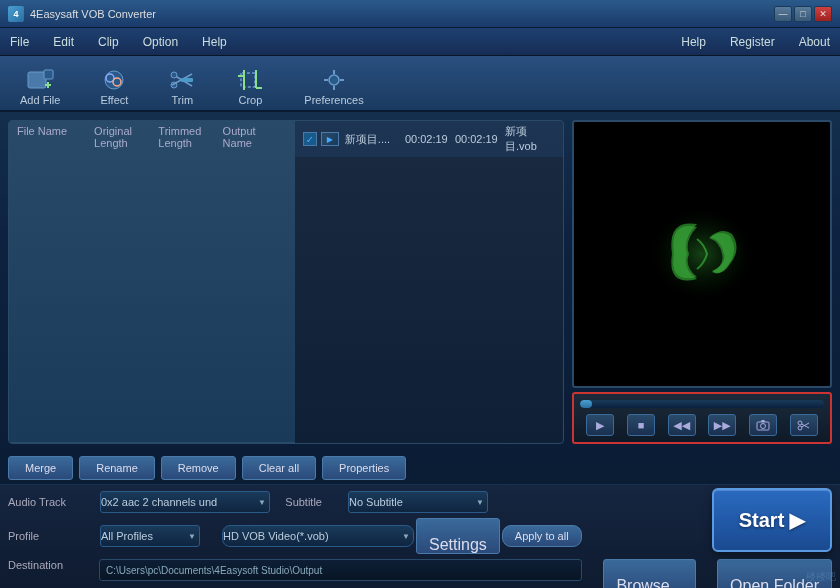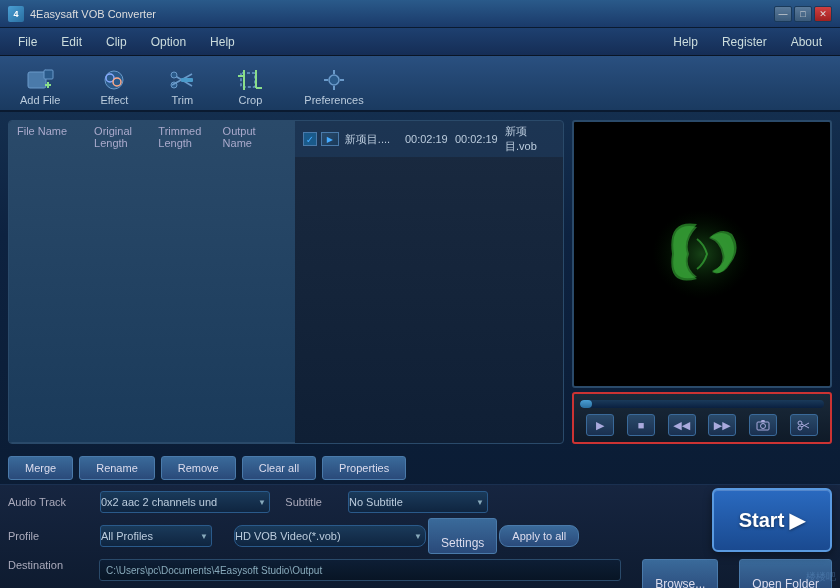--- a/index.html
+++ b/index.html
@@ -61,21 +61,21 @@
       cursor: pointer;
     }
     .title-btn.close { background: linear-gradient(180deg, #d04040, #a02020); }
 
     
     .menu-bar {
       background: linear-gradient(180deg, #1e4070 0%, #152d55 100%);
       height: 28px;
       display: flex;
       align-items: center;
-      padding: 0 8px;
+      padding: 0 0;
       gap: 4px;
       border-bottom: 1px solid #0a1525;
     }
     .menu-item {
       padding: 3px 10px;
       font-size: 12px;
       color: #cdd;
       cursor: pointer;
       border-radius: 3px;
     }
@@ -313,21 +313,21 @@
       -webkit-appearance: none;
       appearance: none;
     }
 
     .settings-btn {
       padding: 17px 12px;
       background: linear-gradient(180deg, #3a6a9a, #2a4a7a);
       border: 1px solid #4a7aaa;
       border-radius: 3px;
       color: #dde;
-      font-size: 12px;
+      font-size: 16px;
       cursor: pointer;
       height: 18px;
       white-space: nowrap;
     }
 
     .apply-all-btn {
       padding: 3px 12px;
       background: linear-gradient(180deg, #3a6a9a, #2a4a7a);
       border: 1px solid #4a7aaa;
       border-radius: 9px;
@@ -573,21 +573,21 @@
     <div class="select-wrap">
       <select style="width:140px;">
         <option>No Subtitle</option>
       </select>
     </div>
   </div>
 
   <div class="settings-row">
     <span class="settings-label">Profile</span>
     <div class="select-wrap">
-      <select style="width:112px;">
+      <select style="width:100px;">
         <option>All Profiles</option>
       </select>
     </div>
     <div class="select-wrap">
       <select style="width:192px;border-radius:8px;">
         <option>HD VOB Video(*.vob)</option>
       </select>
     </div>
     <button class="settings-btn">Settings</button>
     <button class="settings-btn apply-all-btn">Apply to all</button>

